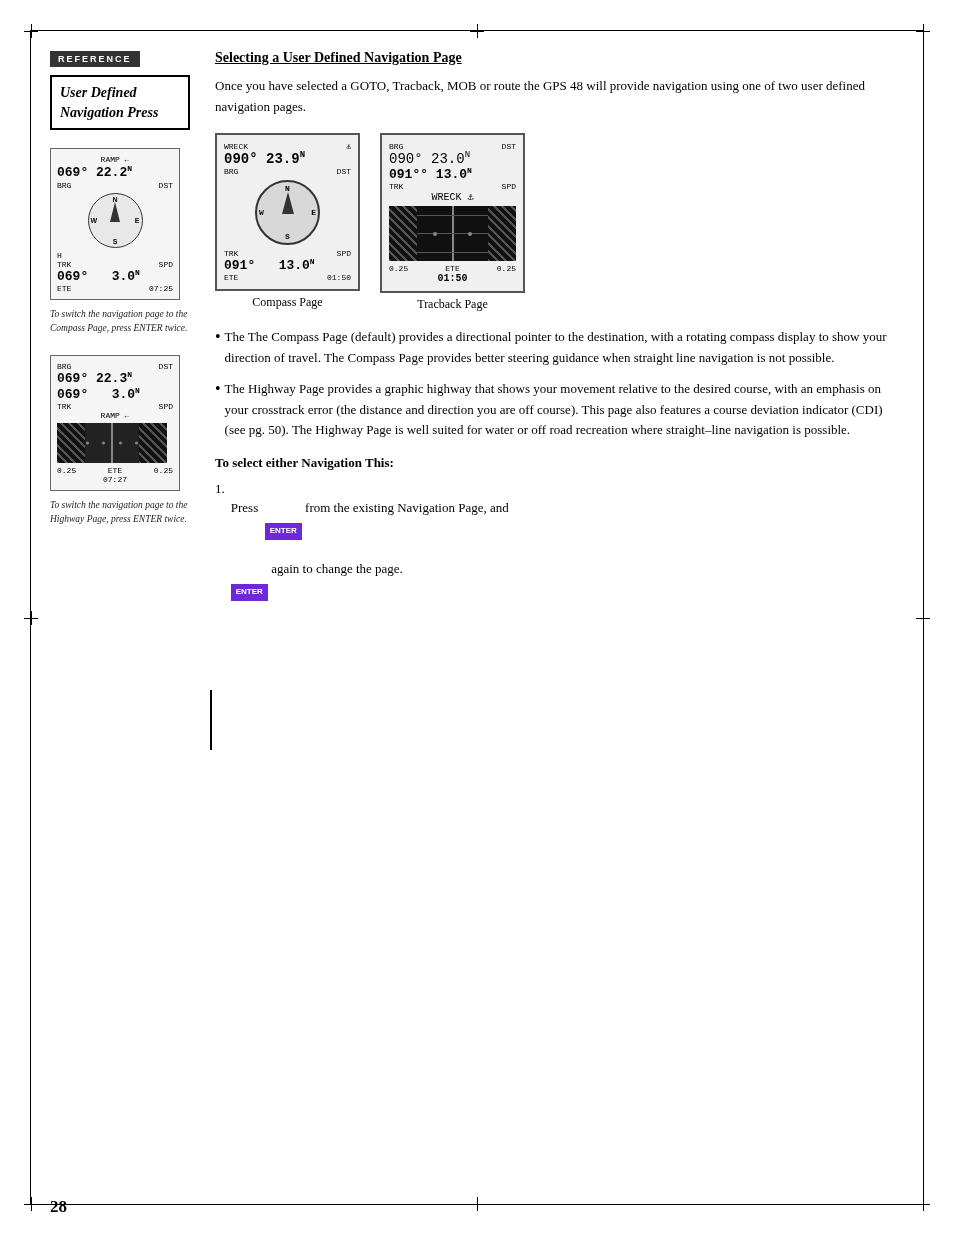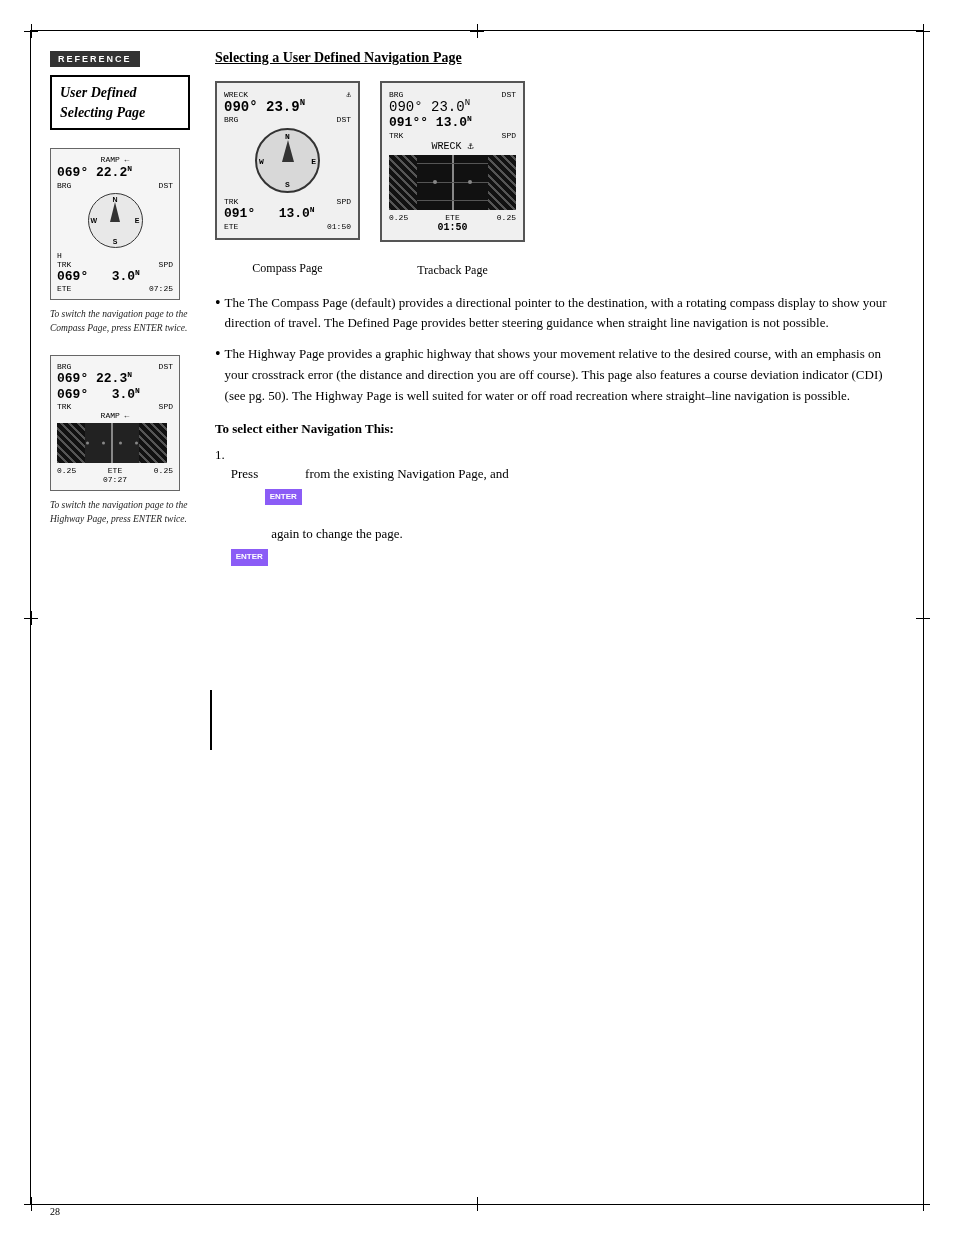--- a/index.html
+++ b/index.html
@@ -209,21 +209,21 @@
 
     .device-container {
       display: flex;
       flex-direction: column;
       align-items: center;
     }
 
     .device-label {
       font-size: 12px;
       text-align: center;
-      margin-top: 21px;
+      margin-top: 4px;
     }
 
     
     .large-device {
       border: 2px solid #555;
       background: #f0f0f0;
       padding: 7px;
       font-family: 'Courier New', monospace;
       width: 145px;
     }
@@ -309,37 +309,37 @@
     .step-row {
       display: flex;
       gap: 6px;
       align-items: flex-start;
       margin-top: 8px;
       font-size: 13px;
       line-height: 1.6;
     }
 
     .enter-badge {
-      background: #8b5cf6;
+      background: #6d28d9;
       color: #fff;
       font-family: Arial, sans-serif;
       font-size: 8px;
       font-weight: bold;
       padding: 2px 5px;
       display: inline-block;
       vertical-align: middle;
       margin-top: 44px;
     }
 
     .page-number {
       position: absolute;
       bottom: 18px;
       left: 50px;
-      font-size: 10px;
-      font-weight: normal;
+      font-size: 17px;
+      font-weight: bold;
     }
 
     
     .hatch-left, .hatch-right {
       position: absolute;
       top: 0;
       width: 28px;
       height: 100%;
       background: repeating-linear-gradient(
         45deg,
@@ -388,21 +388,21 @@
 <div class="center-cross cross-bottom"></div>
 <div class="center-cross cross-left"></div>
 <div class="center-cross cross-right"></div>
 
 <div class="page-content">
 
   <div class="sidebar">
 
     <div class="reference-badge">REFERENCE</div>
 
-    <div class="section-title-box">User Defined Selecting Page</div>
+    <div class="section-title-box">User Defined Navigation Press</div>
 
     
     <div class="device-mockup">
       <div style="font-size:8px; text-align:center; font-family:'Courier New',monospace; margin-bottom:1px;">
         <span>RAMP</span>
         <span style="font-size:8px;">←</span>
       </div>
       <div style="font-family:'Courier New',monospace; font-size:13px; font-weight:bold; line-height:1.1;">
         <span>069° 22.2</span><sup style="font-size:8px;">N</sup>
       </div>
@@ -487,20 +487,21 @@
     </div>
 
     <div class="caption-text">To switch the navigation page to the Highway Page, press ENTER twice.</div>
 
   </div>
 
   <div class="main-content">
 
     <div class="main-title">Selecting a User Defined Navigation Page</div>
 
+    <p class="body-text">Once you have selected a GOTO, Tracback, MOB or route the GPS 48 will provide navigation using one of two user defined navigation pages.</p>
 
     <div class="devices-row">
 
       <div class="device-container">
         <div class="large-device">
           <div style="display:flex; justify-content:space-between; align-items:center; font-family:'Courier New',monospace; font-size:8px;">
             <span>WRECK</span>
             <span>⚓</span>
           </div>
           <div style="font-family:'Courier New',monospace; font-size:14px; font-weight:bold; line-height:1.1;">
@@ -580,21 +581,21 @@
         <div class="device-label">Tracback Page</div>
       </div>
 
     </div>
 
     <div class="bullet-section">
 
       <div class="bullet-item">
         <span class="bullet-dot">•</span>
         <div class="bullet-content">
-          <span>The </span><span class="bold-term">The Compass Page</span><span> (default) provides a directional pointer to the destination, with a rotating compass display to show your direction of travel. The Defined Page provides better steering guidance when straight line navigation is not possible.</span>
+          <span>The </span><span class="bold-term">The Compass Page</span><span> (default) provides a directional pointer to the destination, with a rotating compass display to show your direction of travel. The Compass Page provides better steering guidance when straight line navigation is not possible.</span>
         </div>
       </div>
 
       <div class="bullet-item">
         <span class="bullet-dot">•</span>
         <div class="bullet-content">
           <span class="bold-term">The Highway Page</span><span> provides a graphic highway that shows your movement relative to the desired course, with an emphasis on your crosstrack error (the distance and direction you are off course). This page also features a course deviation indicator (CDI) (see pg. 50). The Highway Page is well suited for water or off road recreation where straight–line navigation is possible.</span>
         </div>
       </div>
 

